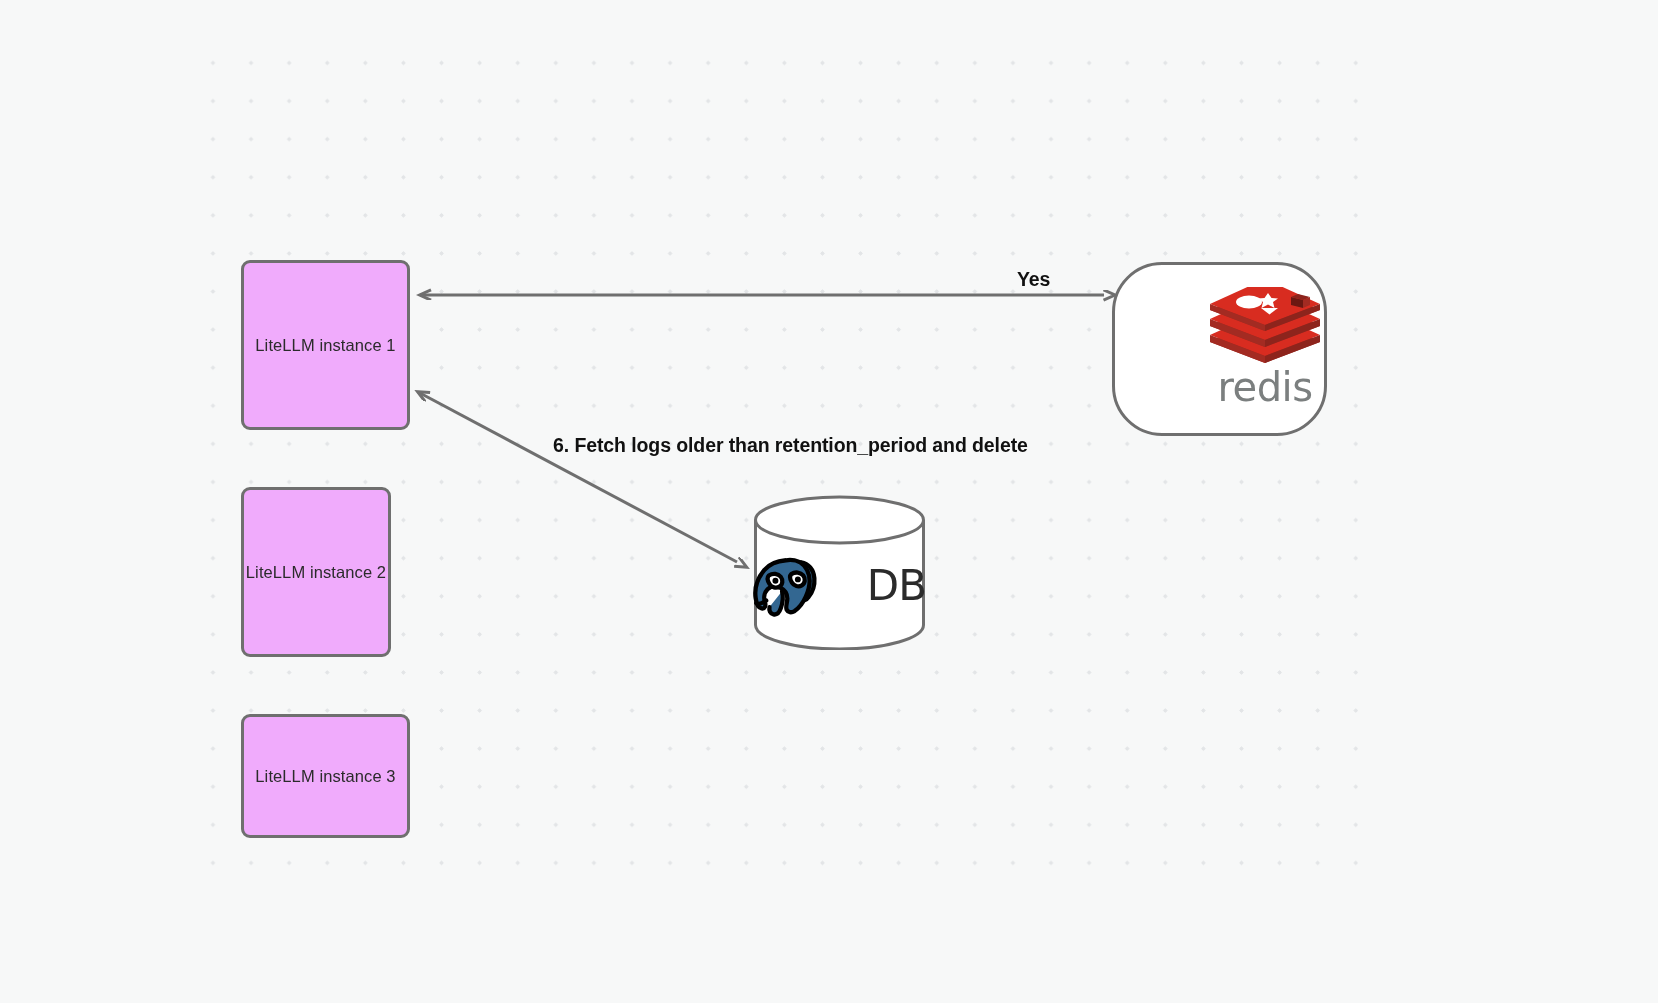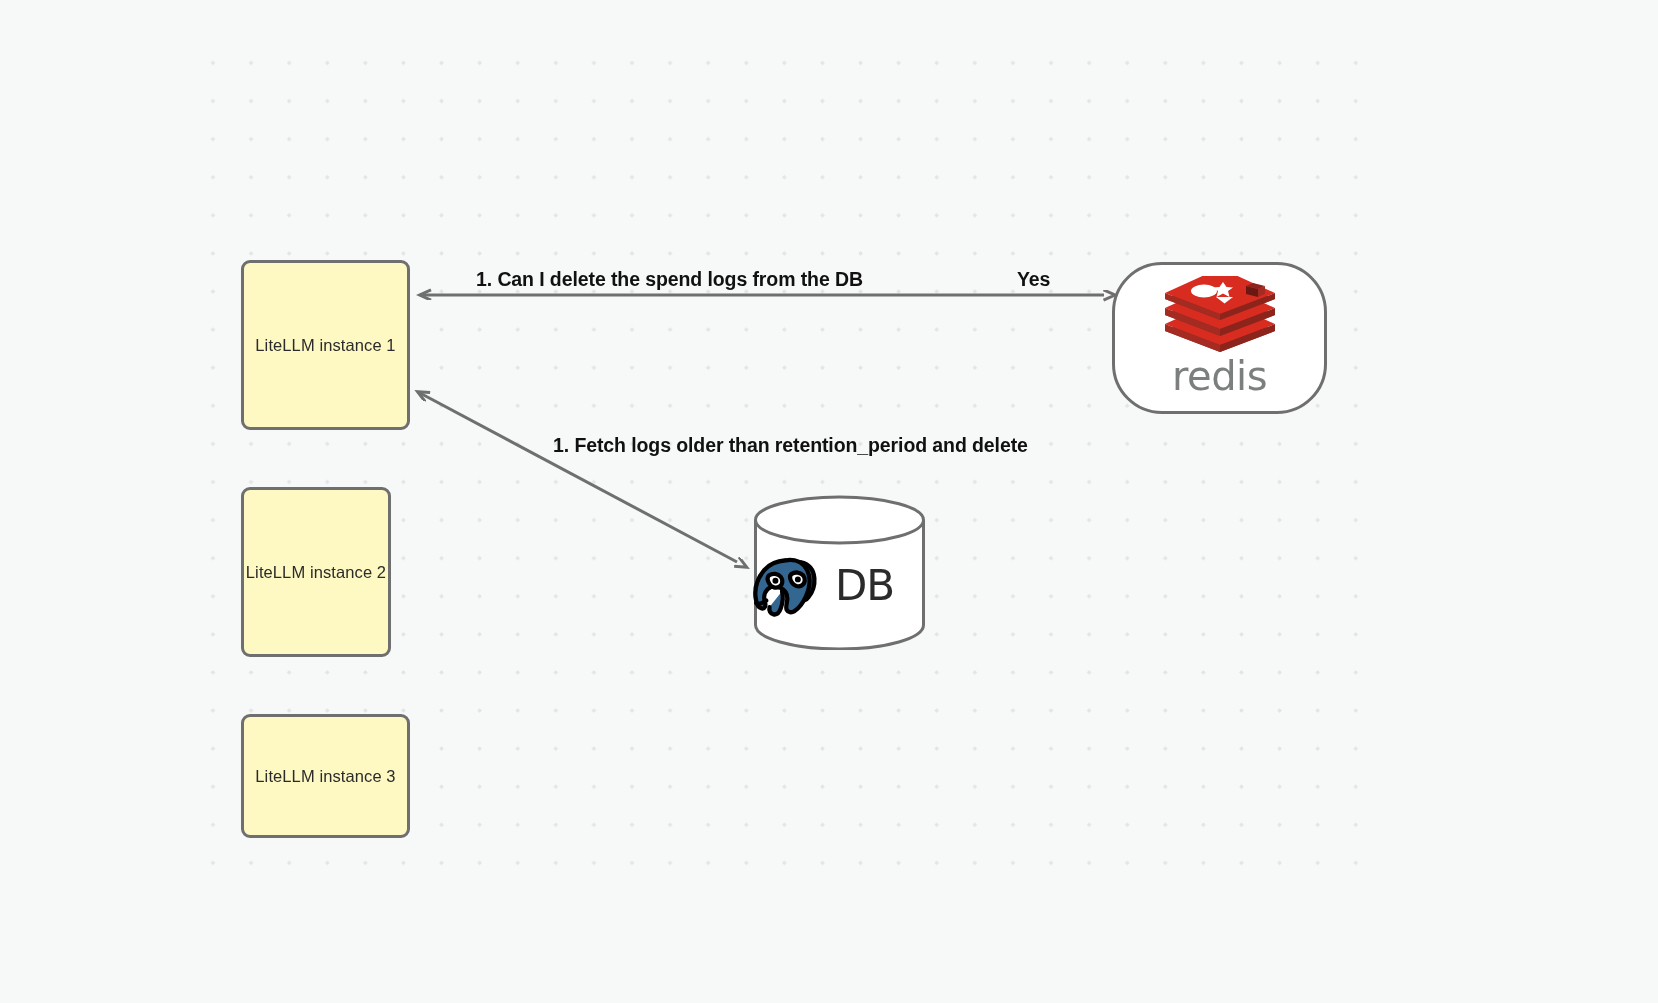--- a/index.html
+++ b/index.html
@@ -25,21 +25,21 @@
     width: 1152px;
     height: 818px;
     background-image: radial-gradient(circle, #e3e5e7 1.9px, rgba(0,0,0,0) 2.1px);
     background-size: 38.1px 38.1px;
     background-position: 26px 26px;
     pointer-events: none;
   }
   
   .node-box {
     position: absolute;
-    background: #fef9c3;
+    background: #f0abfc;
     border: 3px solid #6f6f6f;
     border-radius: 9px;
     box-sizing: border-box;
     display: flex;
     align-items: center;
     justify-content: center;
   }
   .node-label {
     font-size: 16.5px;
     color: #2b2b2b;
@@ -51,28 +51,28 @@
   #litellm-1 { left: 241px; top: 260px; width: 169px; height: 170px; }
   #litellm-2 { left: 241px; top: 487px; width: 150px; height: 170px; }
   #litellm-3 { left: 241px; top: 714px; width: 169px; height: 124px; }
 
   
   #redis-node {
     position: absolute;
     left: 1112px;
     top: 262px;
     width: 215px;
-    height: 152px;
+    height: 174px;
     background: #ffffff;
     border: 3px solid #6f6f6f;
     border-radius: 50px;
     box-sizing: border-box;
     display: flex;
     flex-direction: column;
-    align-items: center;
+    align-items: flex-end;
     justify-content: center;
   }
   #redis-logo-wrap {
     display: flex;
     flex-direction: column;
     align-items: center;
     transform: translateY(-2px);
   }
   .redis-wordmark {
     font-family: "DejaVu Sans", sans-serif;
@@ -91,21 +91,21 @@
     top: 495px;
     width: 173px;
     height: 155px;
   }
   #db-content {
     position: absolute;
     left: 0; top: 0;
     width: 100%; height: 100%;
     display: flex;
     align-items: center;
-    justify-content: flex-start;
+    justify-content: space-between;
     gap: 16px;
     padding-top: 26px;
     box-sizing: border-box;
   }
   .db-text {
     font-family: "DejaVu Sans", sans-serif;
     font-size: 42px;
     font-weight: 400;
     color: #2b2b2b;
     line-height: 1;
@@ -155,25 +155,24 @@
     <g>
       <line x1="420" y1="295" x2="1104" y2="295" stroke="#6f6f6f" stroke-width="3" marker-start="url(#arrow-start)" marker-end="url(#arrow-end)"></line>
     </g>
 
       DB --&gt;
     <g>
       <line x1="418" y1="392" x2="737" y2="562" stroke="#6f6f6f" stroke-width="3" marker-start="url(#arrow-start)" marker-end="url(#arrow-end)"></line>
     </g>
   </svg>
 
-  <div class="edge-label" id="label-1">1.  Can I delete the spend logs from the DB</div>
 
   <div class="edge-label" id="label-yes">Yes</div>
 
-  <div class="edge-label" id="label-2">1.  Fetch logs older than retention_period and delete</div>
+  <div class="edge-label" id="label-2">6.  Fetch logs older than retention_period and delete</div>
 
   <div class="node-box" id="litellm-1">
     <span class="node-label">LiteLLM instance 1</span>
   </div>
 
   <div class="node-box" id="litellm-2">
     <span class="node-label">LiteLLM instance 2</span>
   </div>
 
   <div class="node-box" id="litellm-3">

